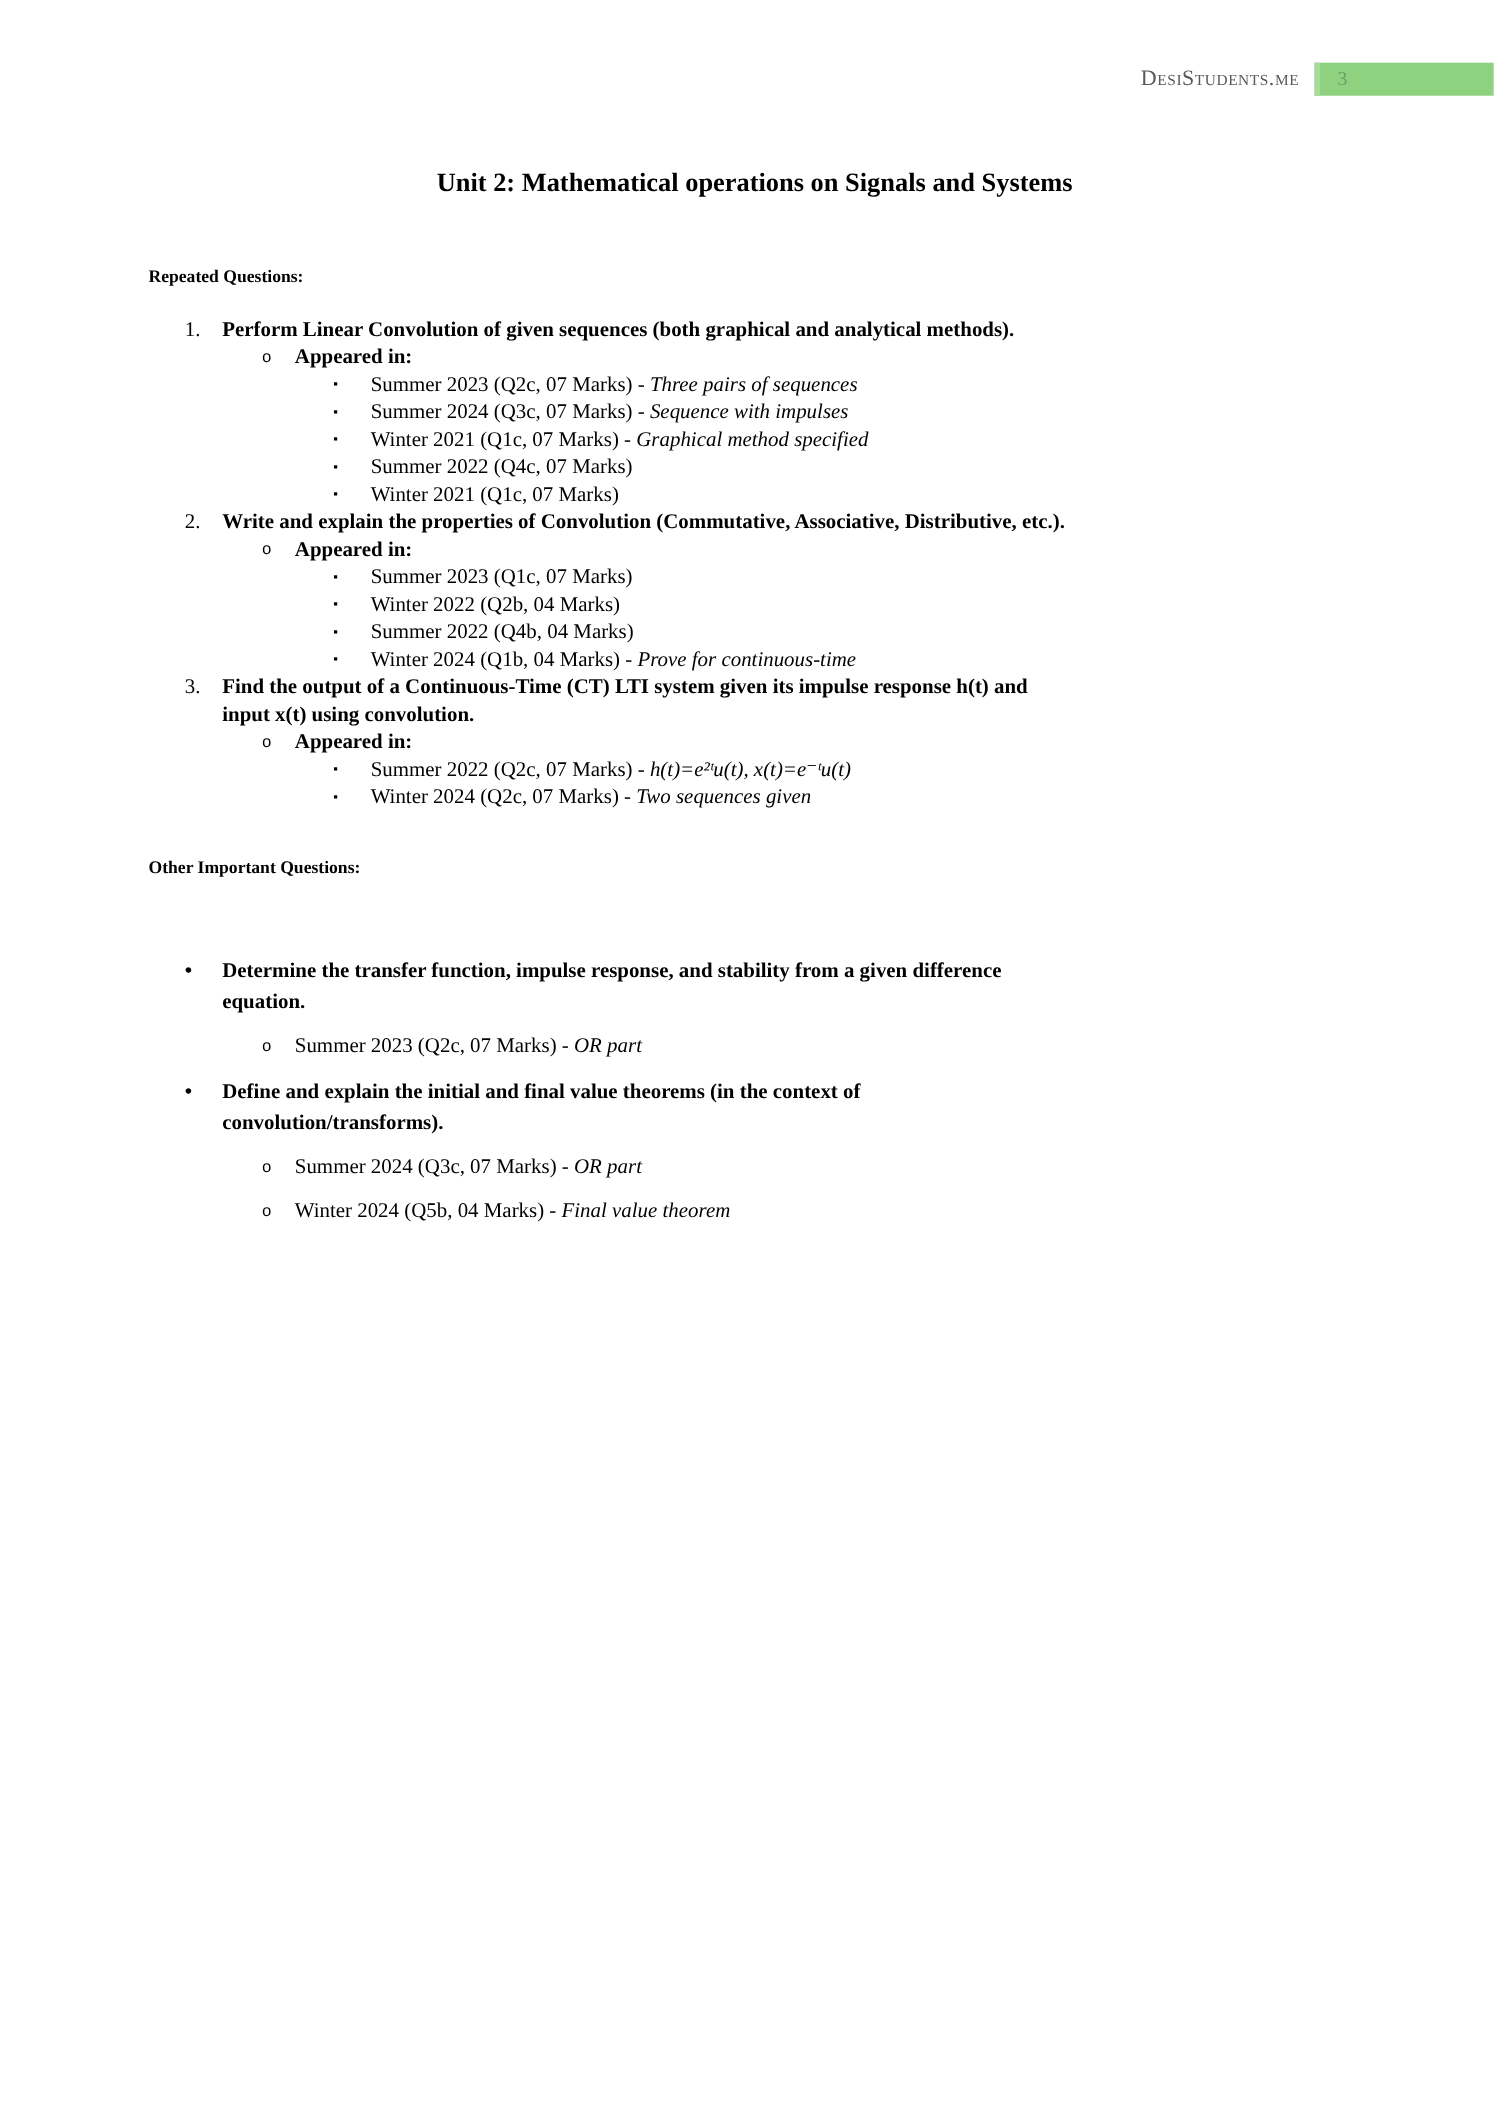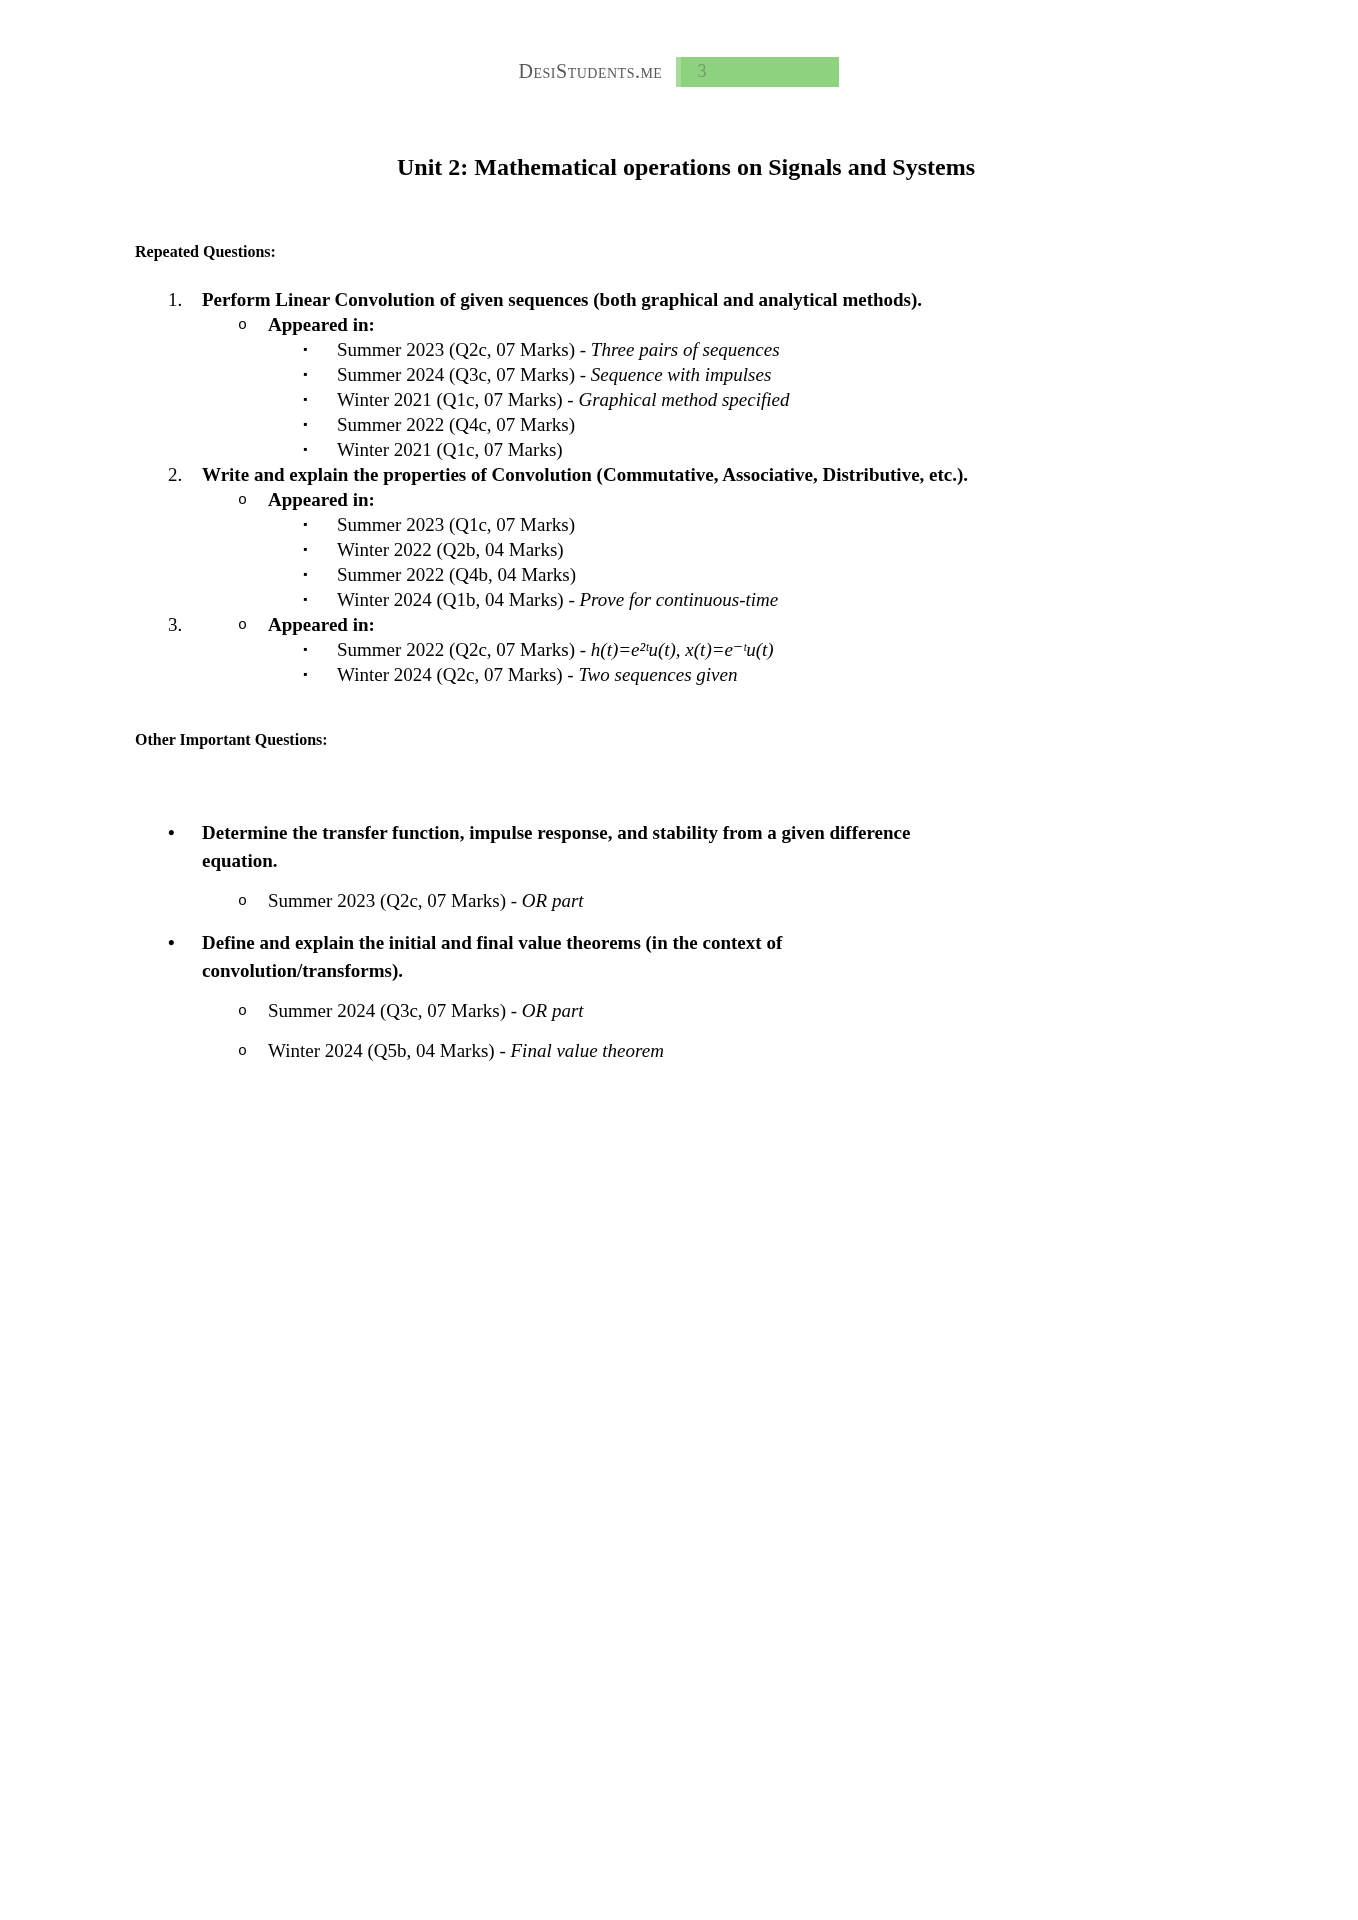--- a/index.html
+++ b/index.html
@@ -10,21 +10,21 @@
     min-height:1920px;
     margin:0 auto;
     background:#ffffff;
     font-family:"Liberation Serif","DejaVu Serif",serif;
     color:#000000;
     font-size:19px;
   }
   
   .header {
     display:flex;
-    justify-content:center;
+    justify-content:flex-end;
     align-items:center;
     padding-top:55px;
     height:88px;
   }
   .site-name {
     font-variant:small-caps;
     color:#58595b;
     font-size:20px;
     letter-spacing:0.5px;
     margin-right:14px;
@@ -187,20 +187,21 @@
       <span class="marker-square">▪</span>
       <span>Summer 2022 (Q4b, 04 Marks)</span>
     </div>
     <div class="b-row">
       <span class="marker-square">▪</span>
       <span>Winter 2024 (Q1b, 04 Marks)</span><span> - </span><span class="note">Prove for continuous-time</span>
     </div>
 
     <div class="q-row">
       <span class="num">3.</span>
+      <span>Find the output of a Continuous-Time (CT) LTI system given its impulse response h(t) and input x(t) using convolution.</span>
     </div>
     <div class="ap-row">
       <span class="marker-circle">o</span>
       <span>Appeared in:</span>
     </div>
     <div class="b-row">
       <span class="marker-square">▪</span>
       <span>Summer 2022 (Q2c, 07 Marks)</span><span> - </span><span class="note">h(t)=e²ᵗu(t), x(t)=e⁻ᵗu(t)</span>
     </div>
     <div class="b-row">

